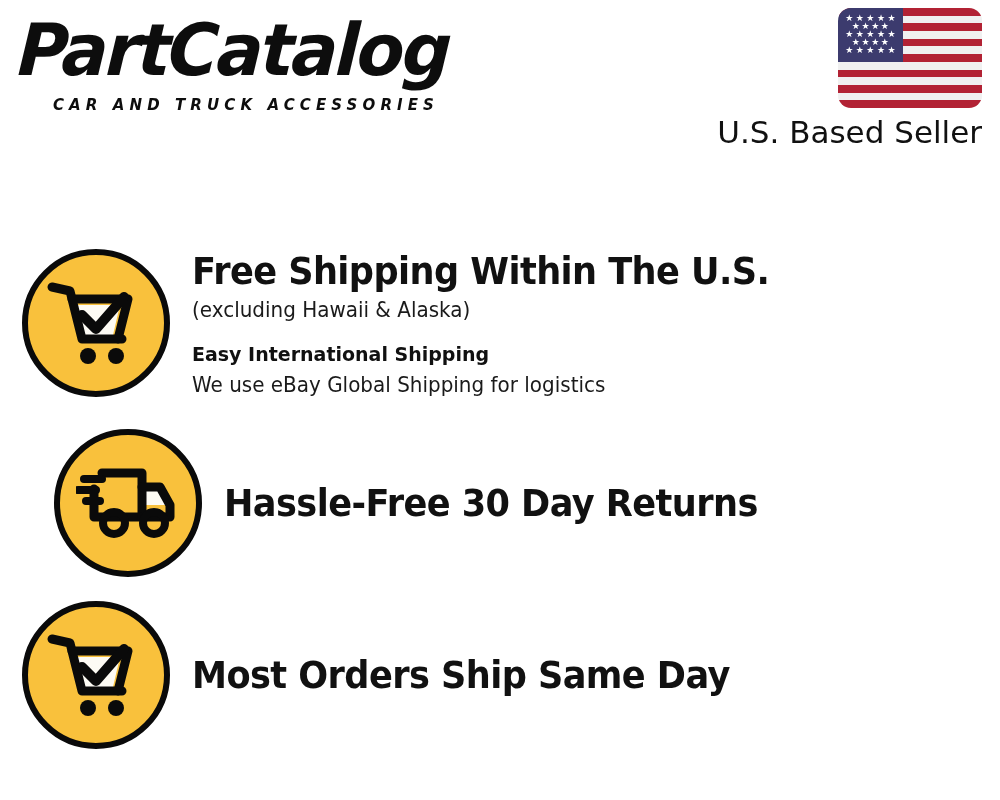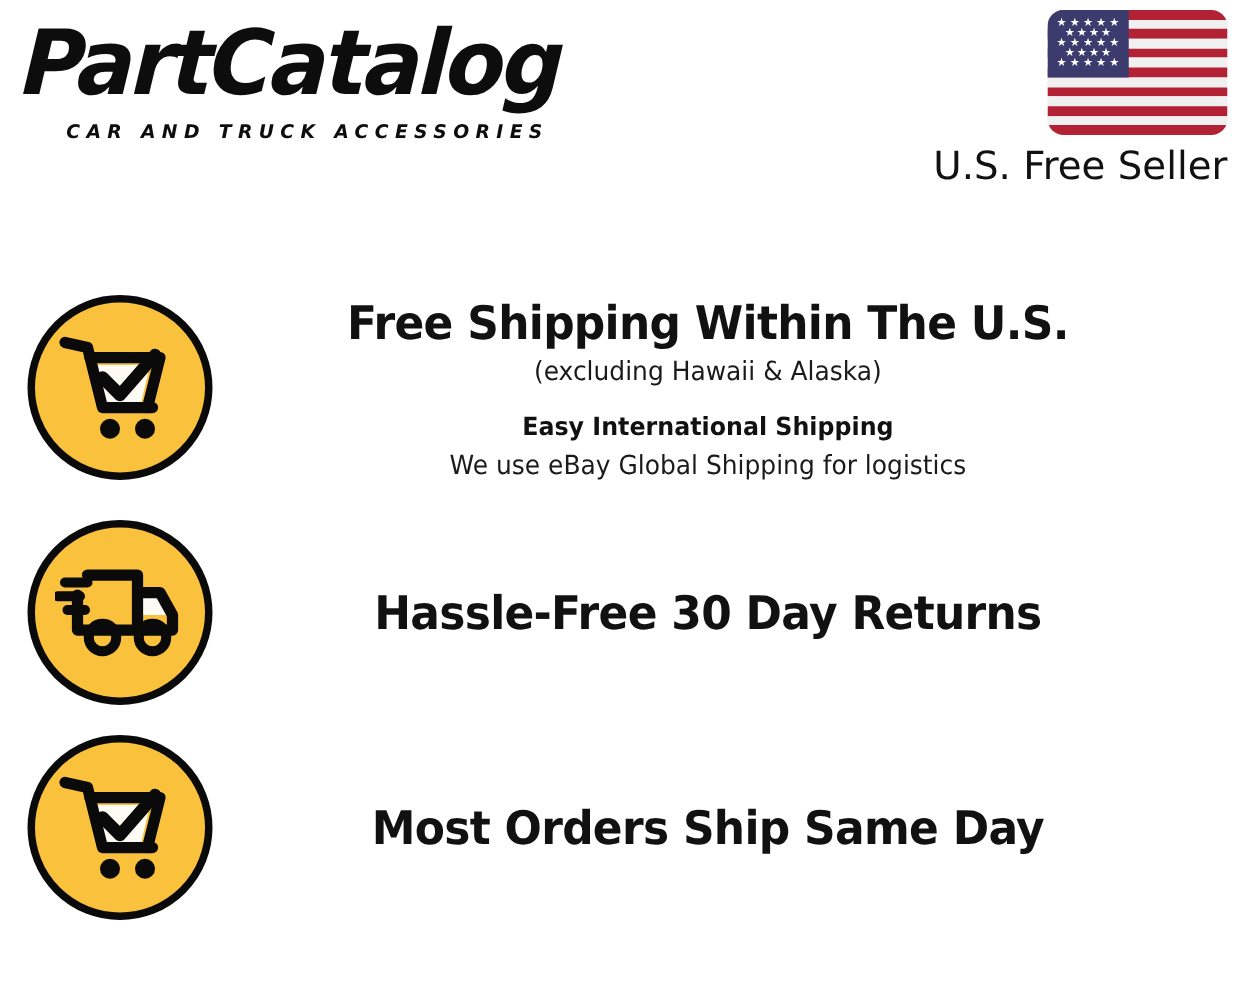--- a/index.html
+++ b/index.html
@@ -119,31 +119,30 @@
     color: #111111;
     letter-spacing: 0px;
     line-height: 1.1;
     white-space: nowrap;
   }
 
   
   #features {
     position: absolute;
     left: 0;
-    top: 232px;
+    top: 245px;
     width: 980px;
-    text-align: center;
   }
   .feature-row {
     position: relative;
     display: flex;
     align-items: flex-start;
   }
   #feature-row-0 { height: 180px; }
-  #feature-row-1 { height: 172px; }
+  #feature-row-1 { height: 172px; margin-left: 32px; }
   #feature-row-2 { height: 172px; }
 
   .feature-icon-wrap {
     width: 192px;
     flex: 0 0 192px;
     display: flex;
     justify-content: center;
     padding-top: 4px;
   }
   .icon-circle {
@@ -253,21 +252,21 @@
         </div>
         <div class="star-row">
           <span class="star">★</span>
           <span class="star">★</span>
           <span class="star">★</span>
           <span class="star">★</span>
           <span class="star">★</span>
         </div>
       </div>
     </div>
-    <span id="seller-label">U.S. Free Seller</span>
+    <span id="seller-label">U.S. Based Seller</span>
   </div>
 
 </div>
 
 <div id="features">
 
   <div class="feature-row" id="feature-row-0">
     <div class="feature-icon-wrap">
       <div class="icon-circle">
         <svg width="100" height="92" viewBox="0 0 100 92" aria-hidden="true">

